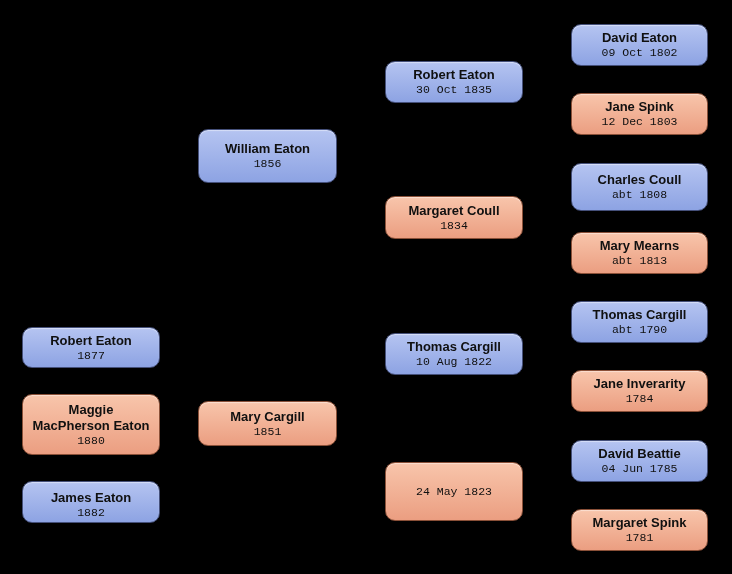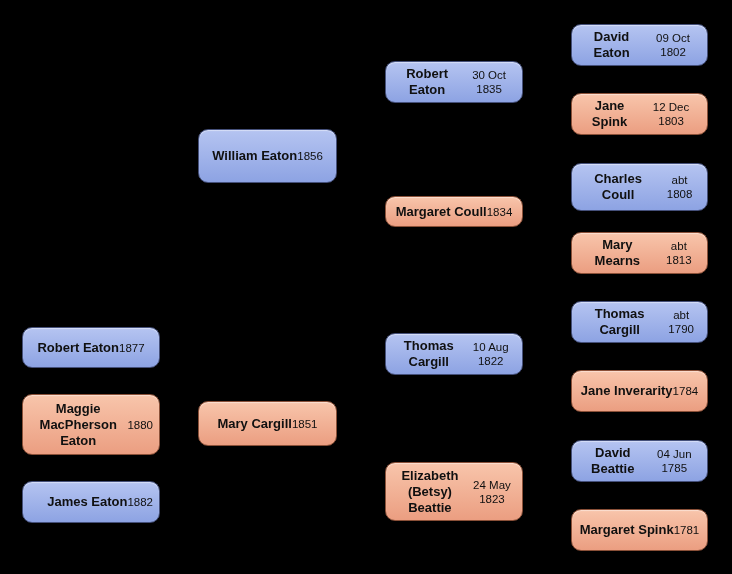--- a/index.html
+++ b/index.html
@@ -17,21 +17,21 @@
     position: relative;
     width: 732px;
     height: 574px;
     background: var(--background, #000000);
   }
   .person {
     position: absolute;
     box-sizing: border-box;
     border-radius: 10px;
     display: flex;
-    flex-direction: row;
+    flex-direction: column;
     align-items: center;
     justify-content: center;
     text-align: center;
     padding: 2px 6px;
     cursor: default;
   }
   .person.male {
     background: linear-gradient(180deg, var(--male-box-top, #b5c4f1) 0%, var(--male-box-bottom, #8da3e3) 100%);
     border: 1px solid var(--male-border, #45507a);
     box-shadow: inset 0 1px 1px rgba(255,255,255,0.45);
@@ -46,20 +46,21 @@
     line-height: 16px;
     font-weight: 700;
     color: var(--text, #101010);
     white-space: pre-line;
   }
   .pdate {
     font-size: 11.5px;
     line-height: 14px;
     font-weight: 400;
     color: var(--text, #101010);
+    font-family: Liberation Mono, monospace;
   }
 </style>
 </head>
 <body>
 
 <div class="canvas">
 
   <div class="person male" style="left:22px; top:327px; width:138px; height:41px;">
     <div class="pname">Robert Eaton</div>
     <div class="pdate">1877</div>
@@ -80,31 +81,29 @@
   </div>
   <div class="person female" style="left:198px; top:401px; width:139px; height:45px;">
     <div class="pname">Mary Cargill</div>
     <div class="pdate">1851</div>
   </div>
 
   <div class="person male" style="left:385px; top:61px; width:138px; height:42px;">
     <div class="pname">Robert Eaton</div>
     <div class="pdate">30 Oct 1835</div>
   </div>
-  <div class="person female" style="left:385px; top:196px; width:138px; height:31px;text-align:center;">
+  <div class="person female" style="left:385px; top:196px; width:138px; height:43px;text-align:center;">
     <div class="pname">Margaret Coull</div>
     <div class="pdate">1834</div>
   </div>
   <div class="person male" style="left:385px; top:333px; width:138px; height:42px;">
     <div class="pname">Thomas Cargill</div>
     <div class="pdate">10 Aug 1822</div>
   </div>
   <div class="person female" style="left:385px; top:462px; width:138px; height:59px;">
-    <div class="pname">Elizabeth (Betsy)
-Beattie</div>
     <div class="pdate">24 May 1823</div>
   </div>
 
   <div class="person male" style="left:571px; top:24px; width:137px; height:42px;">
     <div class="pname">David Eaton</div>
     <div class="pdate">09 Oct 1802</div>
   </div>
   <div class="person female" style="left:571px; top:93px; width:137px; height:42px;">
     <div class="pname">Jane Spink</div>
     <div class="pdate">12 Dec 1803</div>

